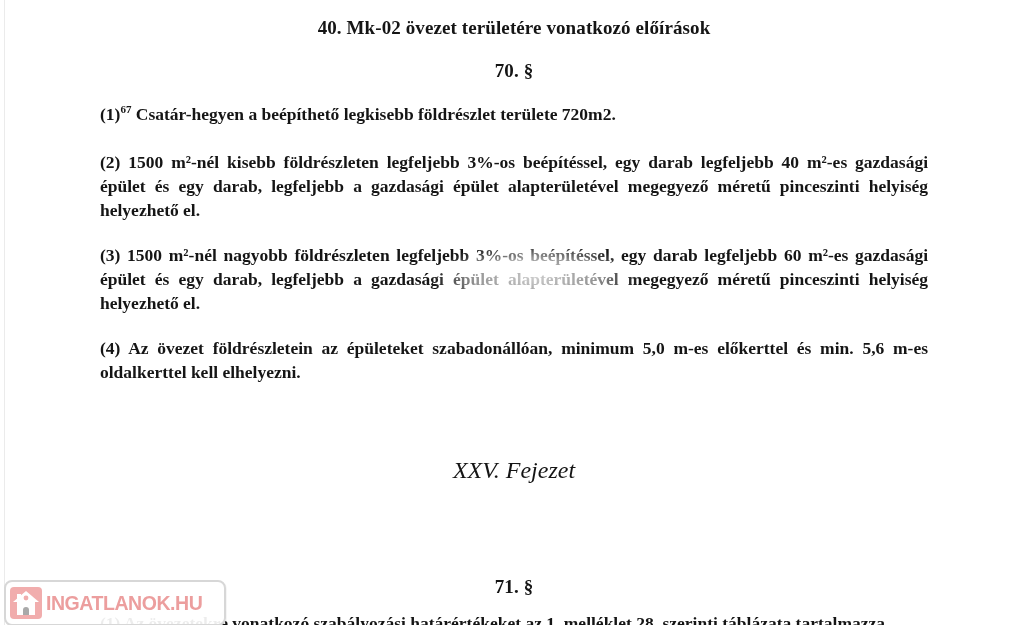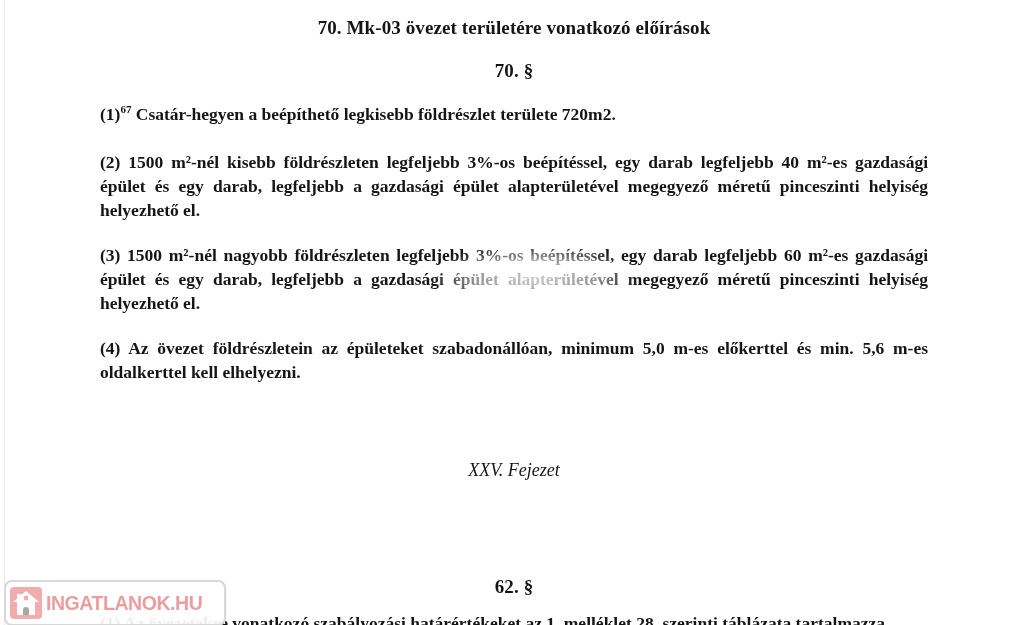--- a/index.html
+++ b/index.html
@@ -13,21 +13,21 @@
     position:absolute; left:4px; top:0; bottom:0; width:1px;
     background:#ebebeb;
   }
   .content { position:absolute; left:100px; width:828px; top:0; height:100%; }
   .block { position:absolute; left:0; width:100%; margin:0; }
   .center { text-align:center; }
   .bold { font-weight:bold; }
   .italic { font-style:italic; }
   .heading { font-size:19px; letter-spacing:0.1px; }
   .body-text { font-size:17.5px; line-height:24px; text-align:justify;font-weight:bold; }
-  .chapter { font-size:18px; line-height:23px; }
+  .chapter { font-size:24px; line-height:23px; }
   sup.fnote { font-size:11px; line-height:0; vertical-align:super; }
   .fade-blob {
     position:absolute; left:400px; top:233px; width:270px; height:90px;
     background:radial-gradient(closest-side, rgba(255,255,255,0.78), rgba(255,255,255,0.55) 45%, rgba(255,255,255,0) 78%);
     pointer-events:none; z-index:2;
   }
   .wm-badge {
     position:absolute; left:4px; top:580px; z-index:3;
     display:flex; align-items:center; gap:4px;
     height:36px; padding:3px 10px 3px 4px;
@@ -45,38 +45,38 @@
 </style>
 </head>
 <body>
 
 <div class="page">
 
   <div class="page-edge"></div>
 
   <div class="content">
 
-    <h1 class="block center bold heading" style="top:17px">70. Mk-03 övezet területére vonatkozó előírások</h1>
+    <h1 class="block center bold heading" style="top:17px">40. Mk-02 övezet területére vonatkozó előírások</h1>
 
     <div class="block center bold heading" style="top:60px">70. §</div>
 
     <p class="block body-text" style="top:102px"><span>(1)</span><sup class="fnote">67</sup><span> Csatár-hegyen a beépíthető legkisebb földrészlet területe 720m2.</span></p>
 
     <p class="block body-text" style="top:150px">(2) 1500 m²-nél kisebb földrészleten legfeljebb 3%-os beépítéssel, egy darab legfeljebb 40 m²-es gazdasági épület és egy darab, legfeljebb a gazdasági épület alapterületével megegyező méretű pinceszinti helyiség helyezhető el.</p>
 
     <p class="block body-text" style="top:243px">(3) 1500 m²-nél nagyobb földrészleten legfeljebb 3%-os beépítéssel, egy darab legfeljebb 60 m²-es gazdasági épület és egy darab, legfeljebb a gazdasági épület alapterületével megegyező méretű pinceszinti helyiség helyezhető el.</p>
 
     <p class="block body-text" style="top:336px">(4) Az övezet földrészletein az épületeket szabadonállóan, minimum 5,0 m-es előkerttel és min. 5,6 m-es oldalkerttel kell elhelyezni.</p>
 
 
     <div class="block center italic chapter" style="top:459px">XXV. Fejezet</div>
 
 
 
-    <div class="block center bold heading" style="top:576px">62. §</div>
+    <div class="block center bold heading" style="top:576px">71. §</div>
 
     <p class="block body-text" style="top:611px">(1) Az övezetekre vonatkozó szabályozási határértékeket az 1. melléklet 28. szerinti táblázata tartalmazza.</p>
 
   </div>
 
   <div class="fade-blob"></div>
 
   <div class="wm-badge">
     <svg class="wm-icon" viewBox="0 0 32 32" aria-hidden="true">
       <rect x="0" y="0" width="32" height="32" rx="4" fill="#f1adad"></rect>

